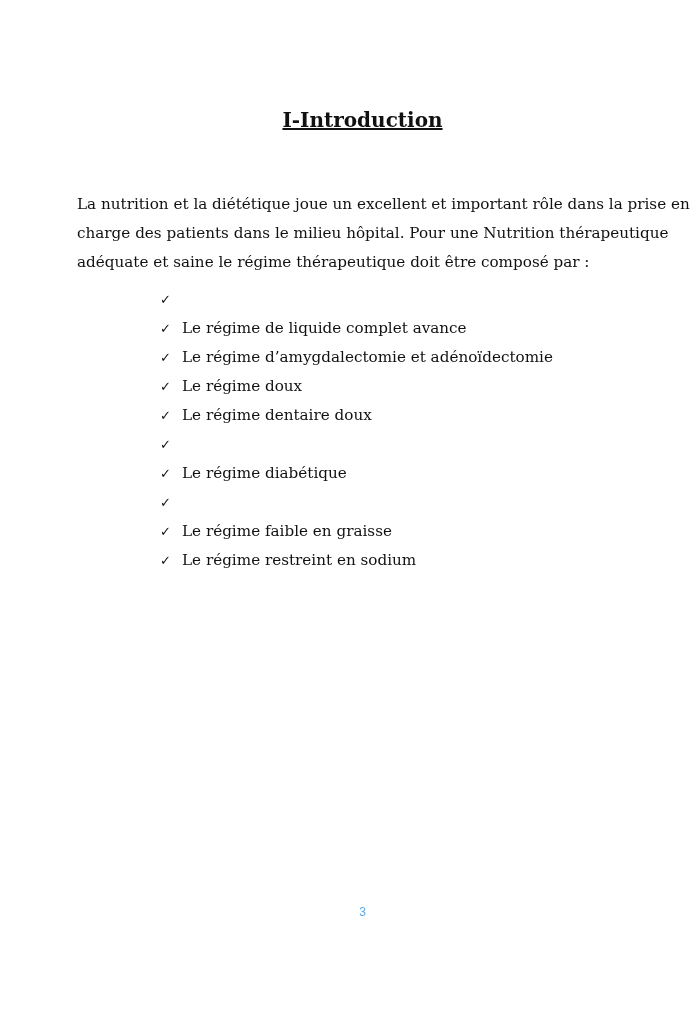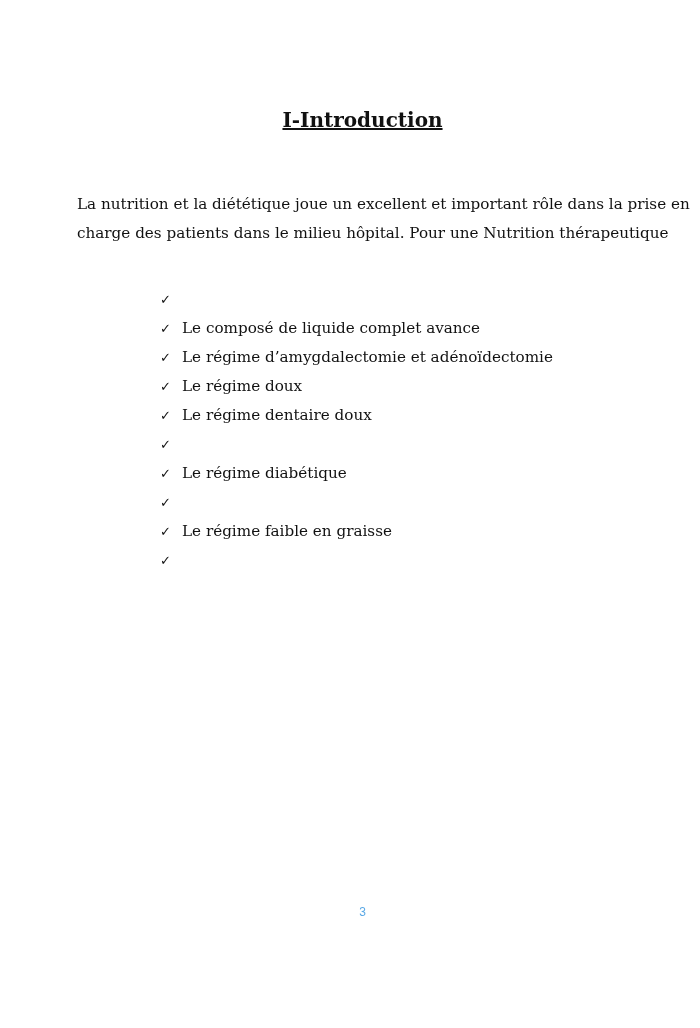--- a/index.html
+++ b/index.html
@@ -18,29 +18,30 @@
   </style>
 </head>
 <body>
 
 <div>
   <div class="title">I-Introduction</div>
 
   <div class="para">
     <span>La nutrition et la diététique joue un excellent et important rôle dans la prise en</span>
     <span>charge des patients dans le milieu hôpital.  Pour une Nutrition thérapeutique</span>
+    <span>adéquate et saine le régime thérapeutique doit être composé par :</span>
   </div>
 
   <ul class="list">
     <li>
         <span class="check">✓</span>
       </li>
     <li>
         <span class="check">✓</span>
-        <span>Le composé de liquide complet avance</span>
+        <span>Le régime de liquide complet avance</span>
       </li>
     <li>
         <span class="check">✓</span>
         <span>Le régime d’amygdalectomie et adénoïdectomie</span>
       </li>
     <li>
         <span class="check">✓</span>
         <span>Le régime doux</span>
       </li>
     <li>
@@ -56,17 +57,18 @@
       </li>
     <li>
         <span class="check">✓</span>
       </li>
     <li>
         <span class="check">✓</span>
         <span>Le régime faible en graisse</span>
       </li>
     <li>
         <span class="check">✓</span>
+        <span>Le régime restreint en sodium</span>
       </li>
   </ul>
 
   <div class="pagenum">3</div>
 </div>
 
 </body></html>

